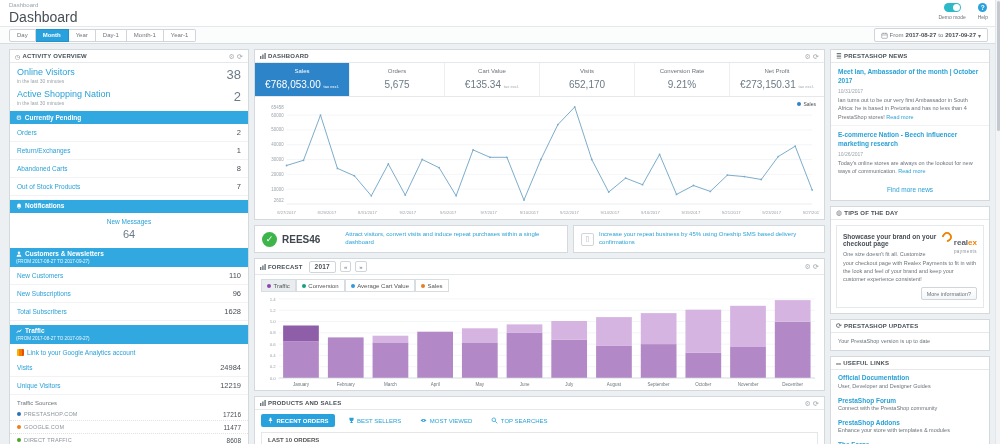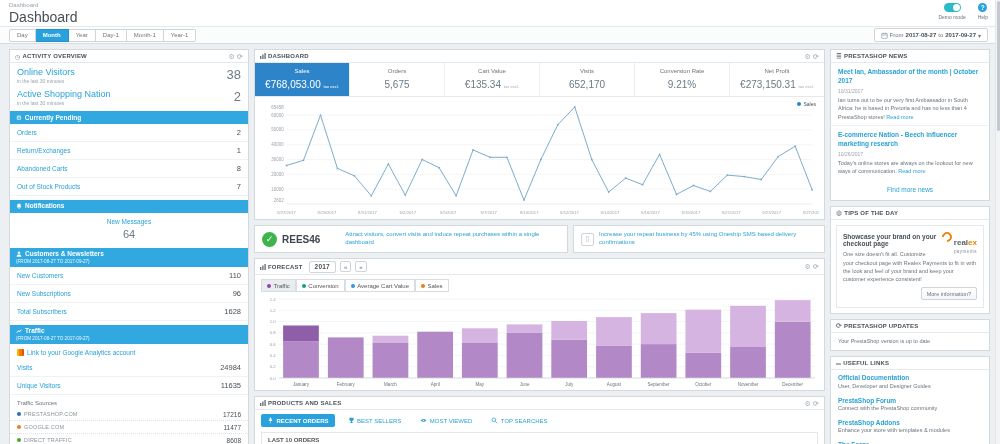--- a/index.html
+++ b/index.html
@@ -267,21 +267,21 @@
         <div class="galink">
           <span class="ga-ic"></span>
           <span>Link to your Google Analytics account</span>
         </div>
         <div class="lrow">
           <span class="ll">Visits</span>
           <span class="lv">24984</span>
         </div>
         <div class="lrow">
           <span class="ll">Unique Visitors</span>
-          <span class="lv">11635</span>
+          <span class="lv">12219</span>
         </div>
         <div class="tsrc-label">Traffic Sources</div>
         <div class="tsrc">
           <span class="dot" style="background: rgb(42, 114, 181);"></span>
           <span class="tl">PRESTASHOP.COM</span>
           <span class="tv">17216</span>
         </div>
         <div class="tsrc">
           <span class="dot" style="background: rgb(239, 125, 26);"></span>
           <span class="tl">GOOGLE.COM</span>

